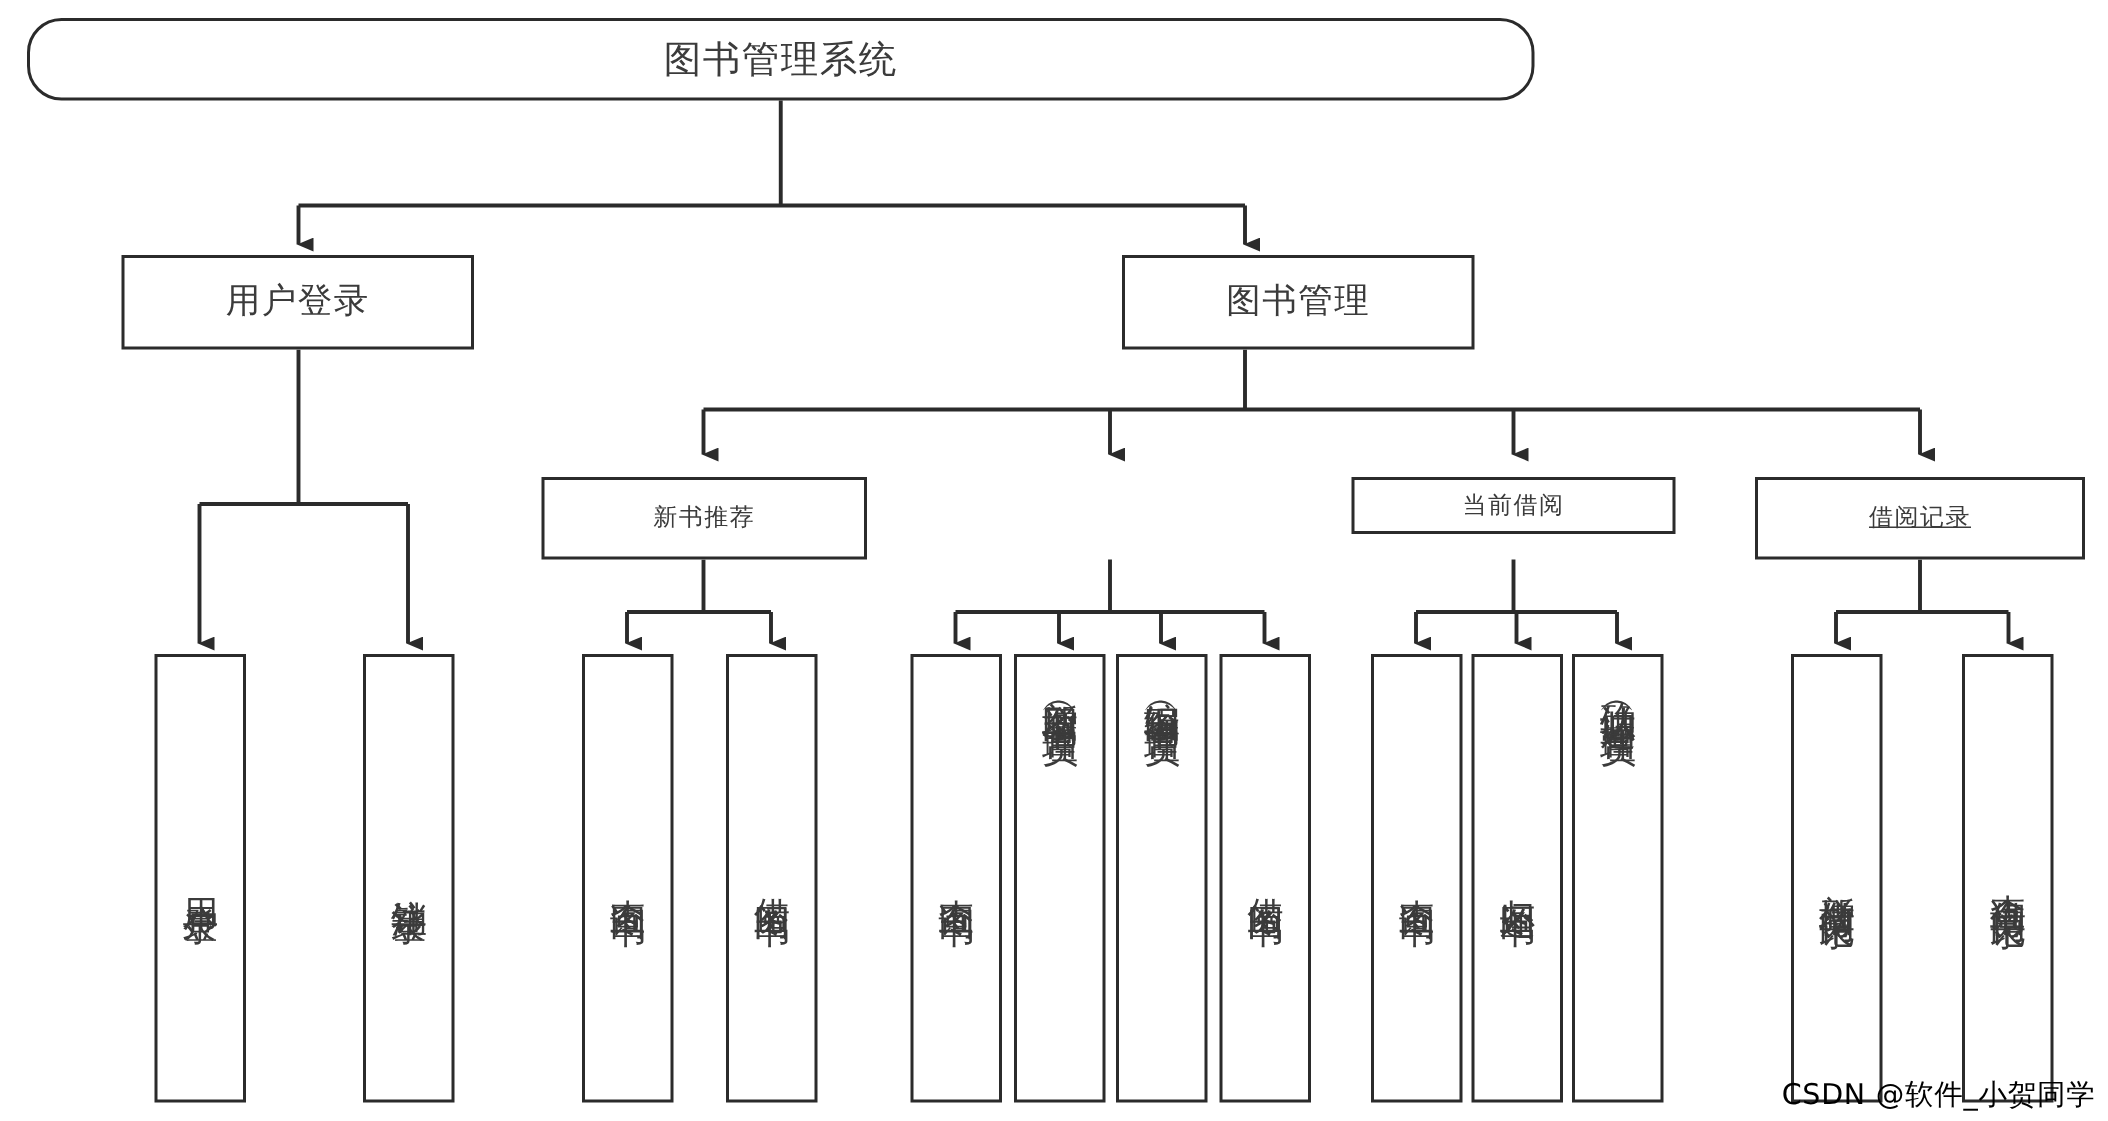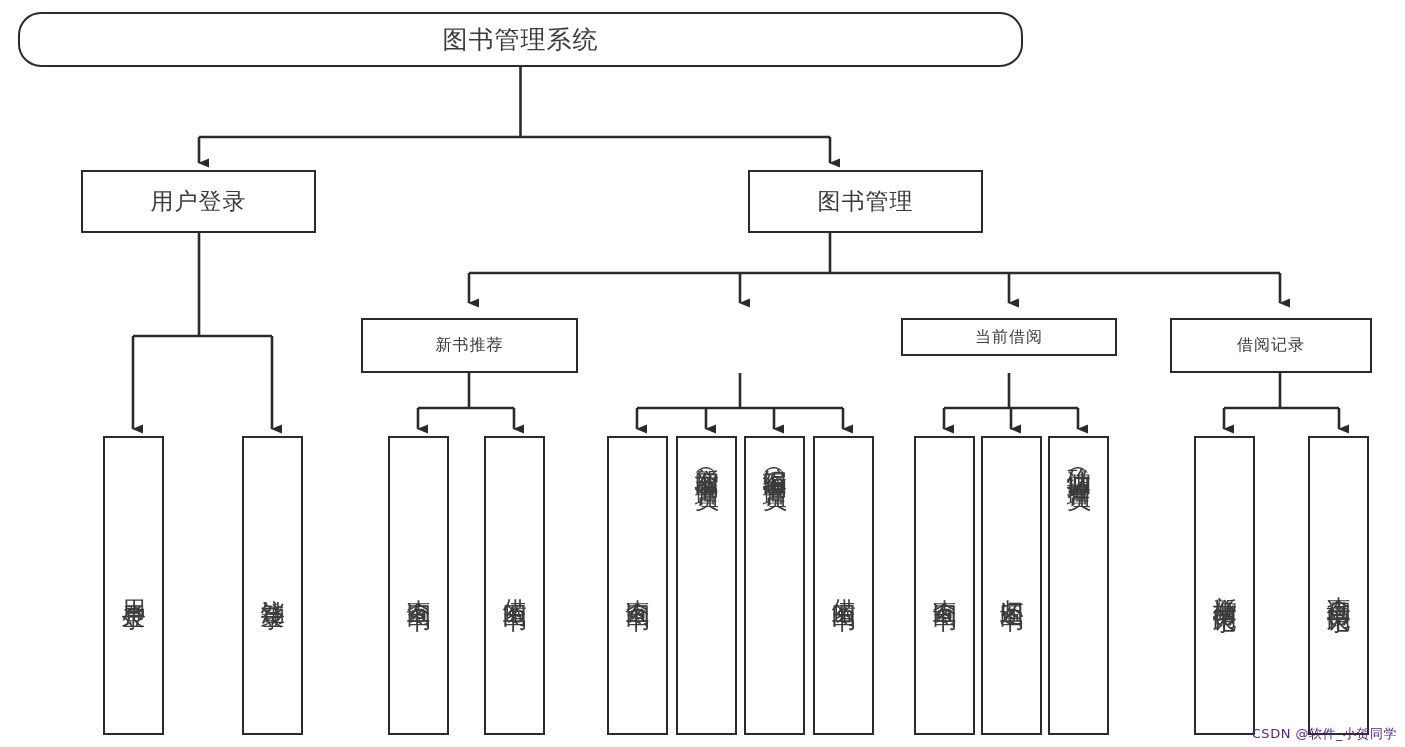--- a/index.html
+++ b/index.html
@@ -66,22 +66,22 @@
   
   .node.leaf.mid{
     align-items:center;
     padding-top:0;
   }
   
   #watermark{
     position:absolute;
     right:8px;
     bottom:4px;
-    font-size:13px;
-    color:#4c1d95;
+    font-size:19px;
+    color:#000000;
     letter-spacing:0.5px;
     white-space:nowrap;
     user-select:none;
   }
 </style>
 </head>
 <body>
 
 <div id="canvas">
 
@@ -149,21 +149,21 @@
 
   <div class="node lvl2" style="left:361px; top:318px; width:217px; height:55px;">
     <span>新书推荐</span>
   </div>
 
 
   <div class="node lvl2" style="left:901px; top:318px; width:216px; height:38px;">
     <span>当前借阅</span>
   </div>
 
-  <div class="node lvl2" style="left:1170px; top:318px; width:202px; height:55px;">
+  <div class="node lvl2" style="left:1170px; top:318px; width:220px; height:55px;text-decoration:underline;">
     <span>借阅记录</span>
   </div>
 
   <div class="node leaf mid" style="left:103px; top:436px; width:61px; height:299px;">
     <span class="vtext">用户登录</span>
   </div>
 
   <div class="node leaf mid" style="left:242px; top:436px; width:61px; height:299px;">
     <span class="vtext">注销登录</span>
   </div>

